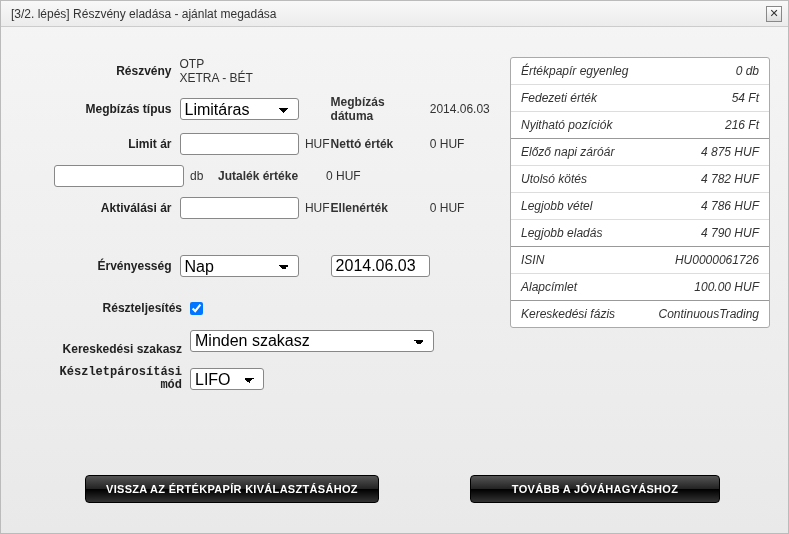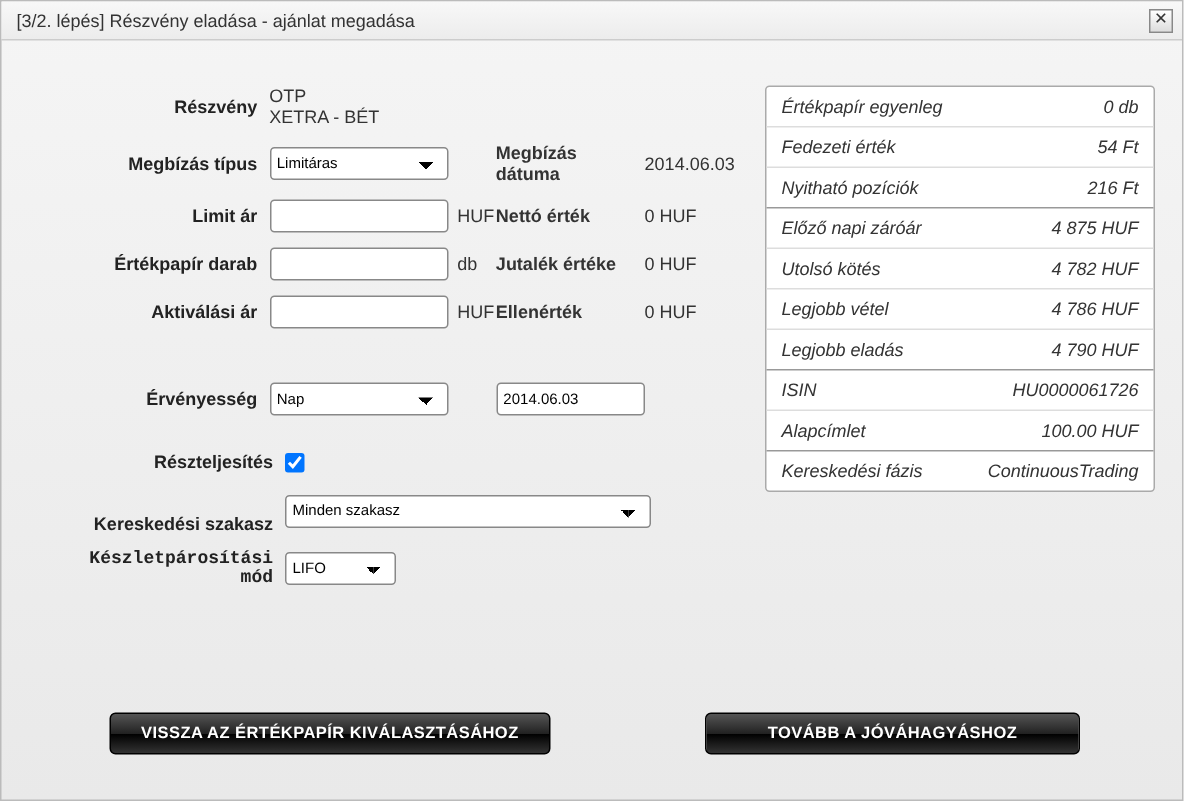--- a/index.html
+++ b/index.html
@@ -77,21 +77,21 @@
     color: #333;
   }
   .form-row .m-val {
     width: 70px;
     color: #333;
   }
   select, input[type=text] {
     height: 22px;
     border: 1px solid #888;
     border-radius: 3px;
-    font-size: 10px;
+    font-size: 16px;
     padding: 0 4px;
     background: #fff;
   }
   select { width: 100%; }
   input[type=text] { width: 100%; }
   
   select {
     appearance: none;
     background-image: linear-gradient(45deg, transparent 50%, #000 50%),
                       linear-gradient(135deg, #000 50%, transparent 50%);
@@ -120,21 +120,21 @@
     padding: 6px 10px;
     border-bottom: 1px solid #ddd;
     font-style: italic;
   }
   .panel .row:last-child { border-bottom: none; }
   .panel .k { color:#333; }
   .panel .v { color:#333; text-align:right; }
   .panel .sep { border-bottom: 1px solid #999; }
   .footer {
     position: absolute;
-    left: 4px; right: 0; bottom: 30px;
+    left: 16px; right: 0; bottom: 30px;
     display: flex;
     justify-content: space-between;
     padding: 0 68px;
   }
   .btn {
     background: linear-gradient(to bottom,#555 0%, #222 50%, #000 51%, #333 100%);
     color: #fff;
     border: 1px solid #000;
     border-radius: 4px;
     font-size: 11px;
@@ -185,21 +185,20 @@
 
       <div class="form-row">
         <div class="lbl">Limit ár</div>
         <div class="ctrl"><input type="text" value="" style=""></div>
         <div class="unit">HUF</div>
         <div class="m-lbl">Nettó érték</div>
         <div class="m-val">0 HUF</div>
       </div>
 
       <div class="form-row">
-        <div class="lbl">Értékpapír darab</div>
         <div class="ctrl"><input type="text" value="" style=""></div>
         <div class="unit">db</div>
         <div class="m-lbl">Jutalék értéke</div>
         <div class="m-val">0 HUF</div>
       </div>
 
       <div class="form-row">
         <div class="lbl">Aktiválási ár</div>
         <div class="ctrl"><input type="text" value="" style=""></div>
         <div class="unit">HUF</div>

